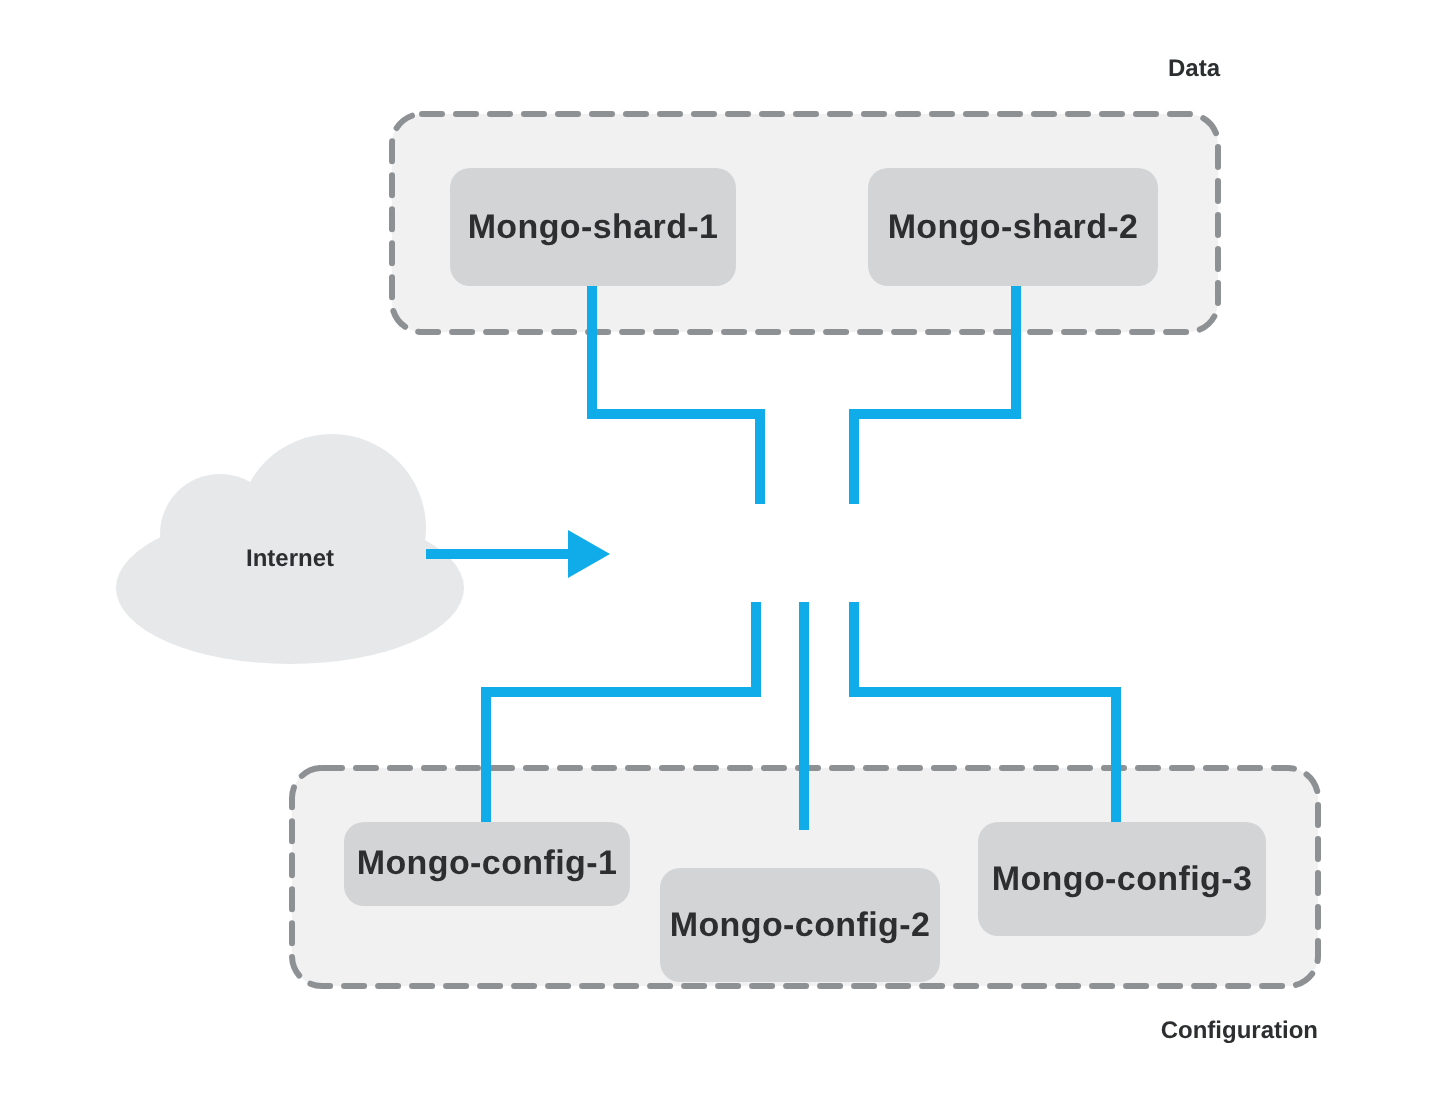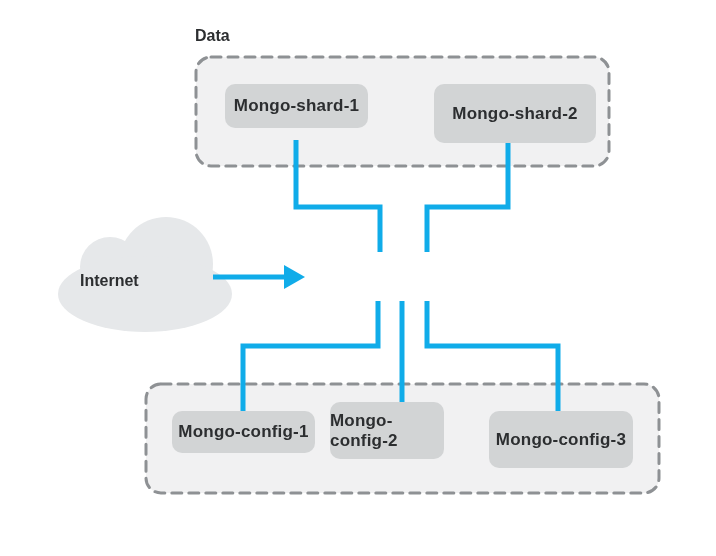--- a/index.html
+++ b/index.html
@@ -39,43 +39,44 @@
     background: var(--node-fill, #d2d4d5);
     border-radius: 10px;
     display: flex;
     align-items: center;
     justify-content: center;
     color: var(--text, #2c2e30);
     font-size: 17px;
     font-weight: bold;
     letter-spacing: 0.2px;
   }
-  .node-shard1  { left: 225px; top: 84px;  width: 143px; height: 44px; }
-  .node-shard2  { left: 434px; top: 84px;  width: 162px; height: 59px; }
+  .node-shard1  { left: 225px; top: 84px;  width: 143px; height: 59px; }
+  .node-shard2  { left: 434px; top: 84px;  width: 145px; height: 59px; }
   .node-router  { left: 303px; top: 248px; width: 203px; height: 57px; }
   .node-config1 { left: 172px; top: 411px; width: 143px; height: 42px; }
-  .node-config2 { left: 330px; top: 402px; width: 114px; height: 57px; }
+  .node-config2 { left: 330px; top: 434px; width: 140px; height: 57px; }
   .node-config3 { left: 489px; top: 411px; width: 144px; height: 57px; }
 
   .group-label {
     position: absolute;
     z-index: 4;
-    text-align: left;
+    text-align: right;
     color: var(--text, #2c2e30);
-    font-size: 16px;
+    font-size: 12px;
     font-weight: bold;
   }
   .label-data   { left: 195px; top: 27px;  width: 415px; }
   .label-config { left: 146px; top: 508px; width: 513px; }
   .label-internet {
     position: absolute;
     z-index: 4;
     left: 80px; top: 272px; width: 130px;
+    text-align: center;
     color: var(--text, #2c2e30);
-    font-size: 16px;
+    font-size: 12px;
     font-weight: bold;
   }
 </style>
 </head>
 <body>
 
 <div class="canvas">
 
   <svg class="layer" width="716" height="556" viewBox="0 0 716 556" xmlns="http://www.w3.org/2000/svg">
 
@@ -94,20 +95,21 @@
     <polyline class="connector" points="402,301 402,415"></polyline>
     <polyline class="connector" points="427,301 427,346 558,346 558,415"></polyline>
 
     <g>
       <line class="connector" x1="213" y1="277" x2="286" y2="277"></line>
       <polygon class="arrowhead" points="284,265 305,277 284,289"></polygon>
     </g>
   </svg>
 
   <div class="group-label label-data">Data</div>
+  <div class="group-label label-config">Configuration</div>
 
   <div class="label-internet">Internet</div>
 
   <div class="node node-shard1">
     <span>Mongo-shard-1</span>
   </div>
   <div class="node node-shard2">
     <span>Mongo-shard-2</span>
   </div>
   <div class="node node-config1">

